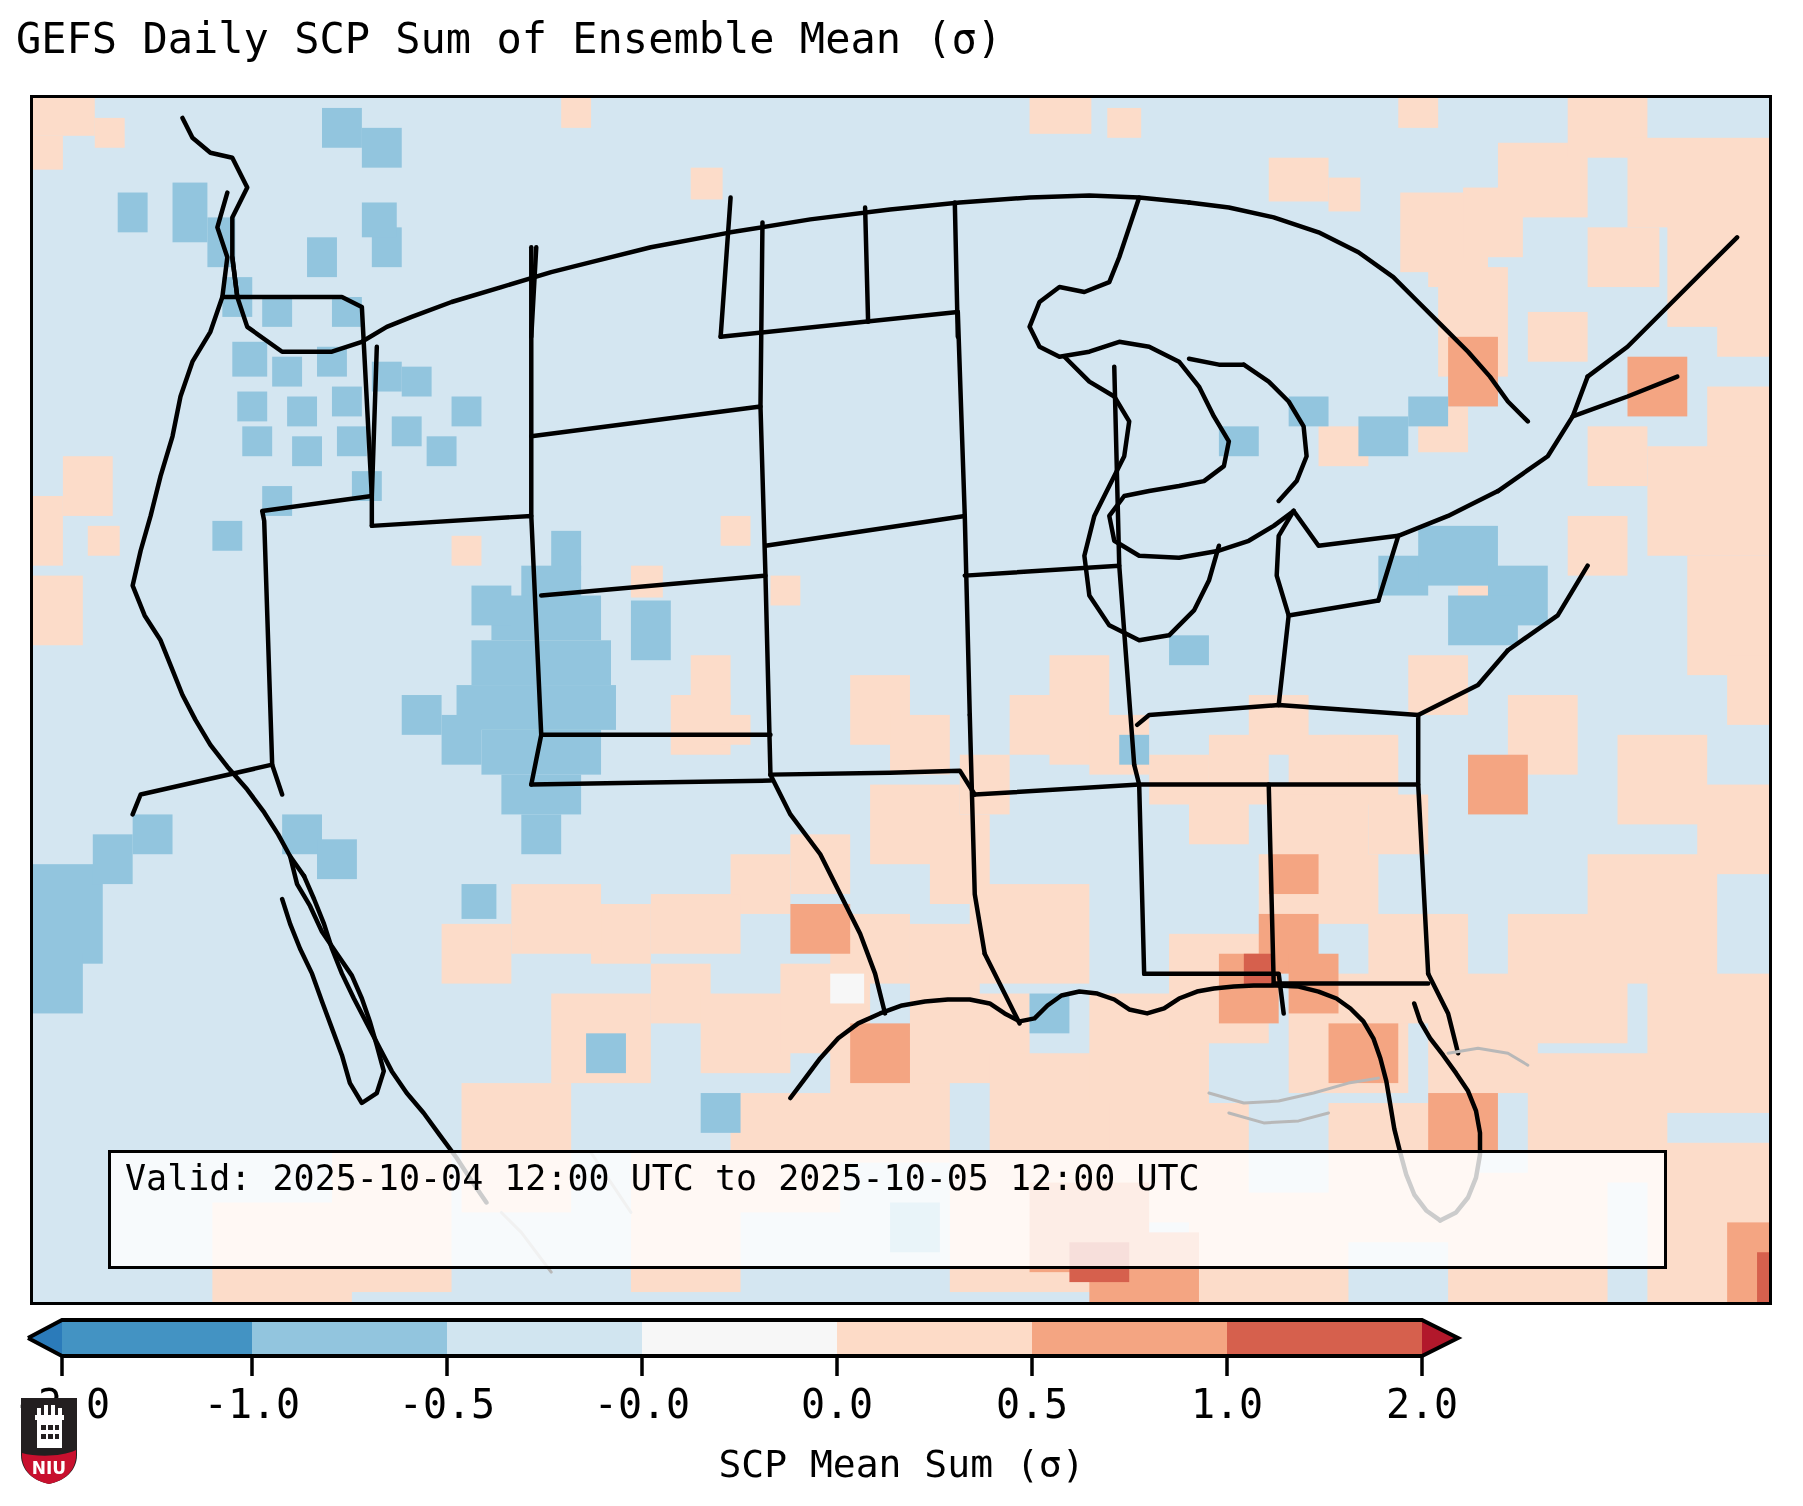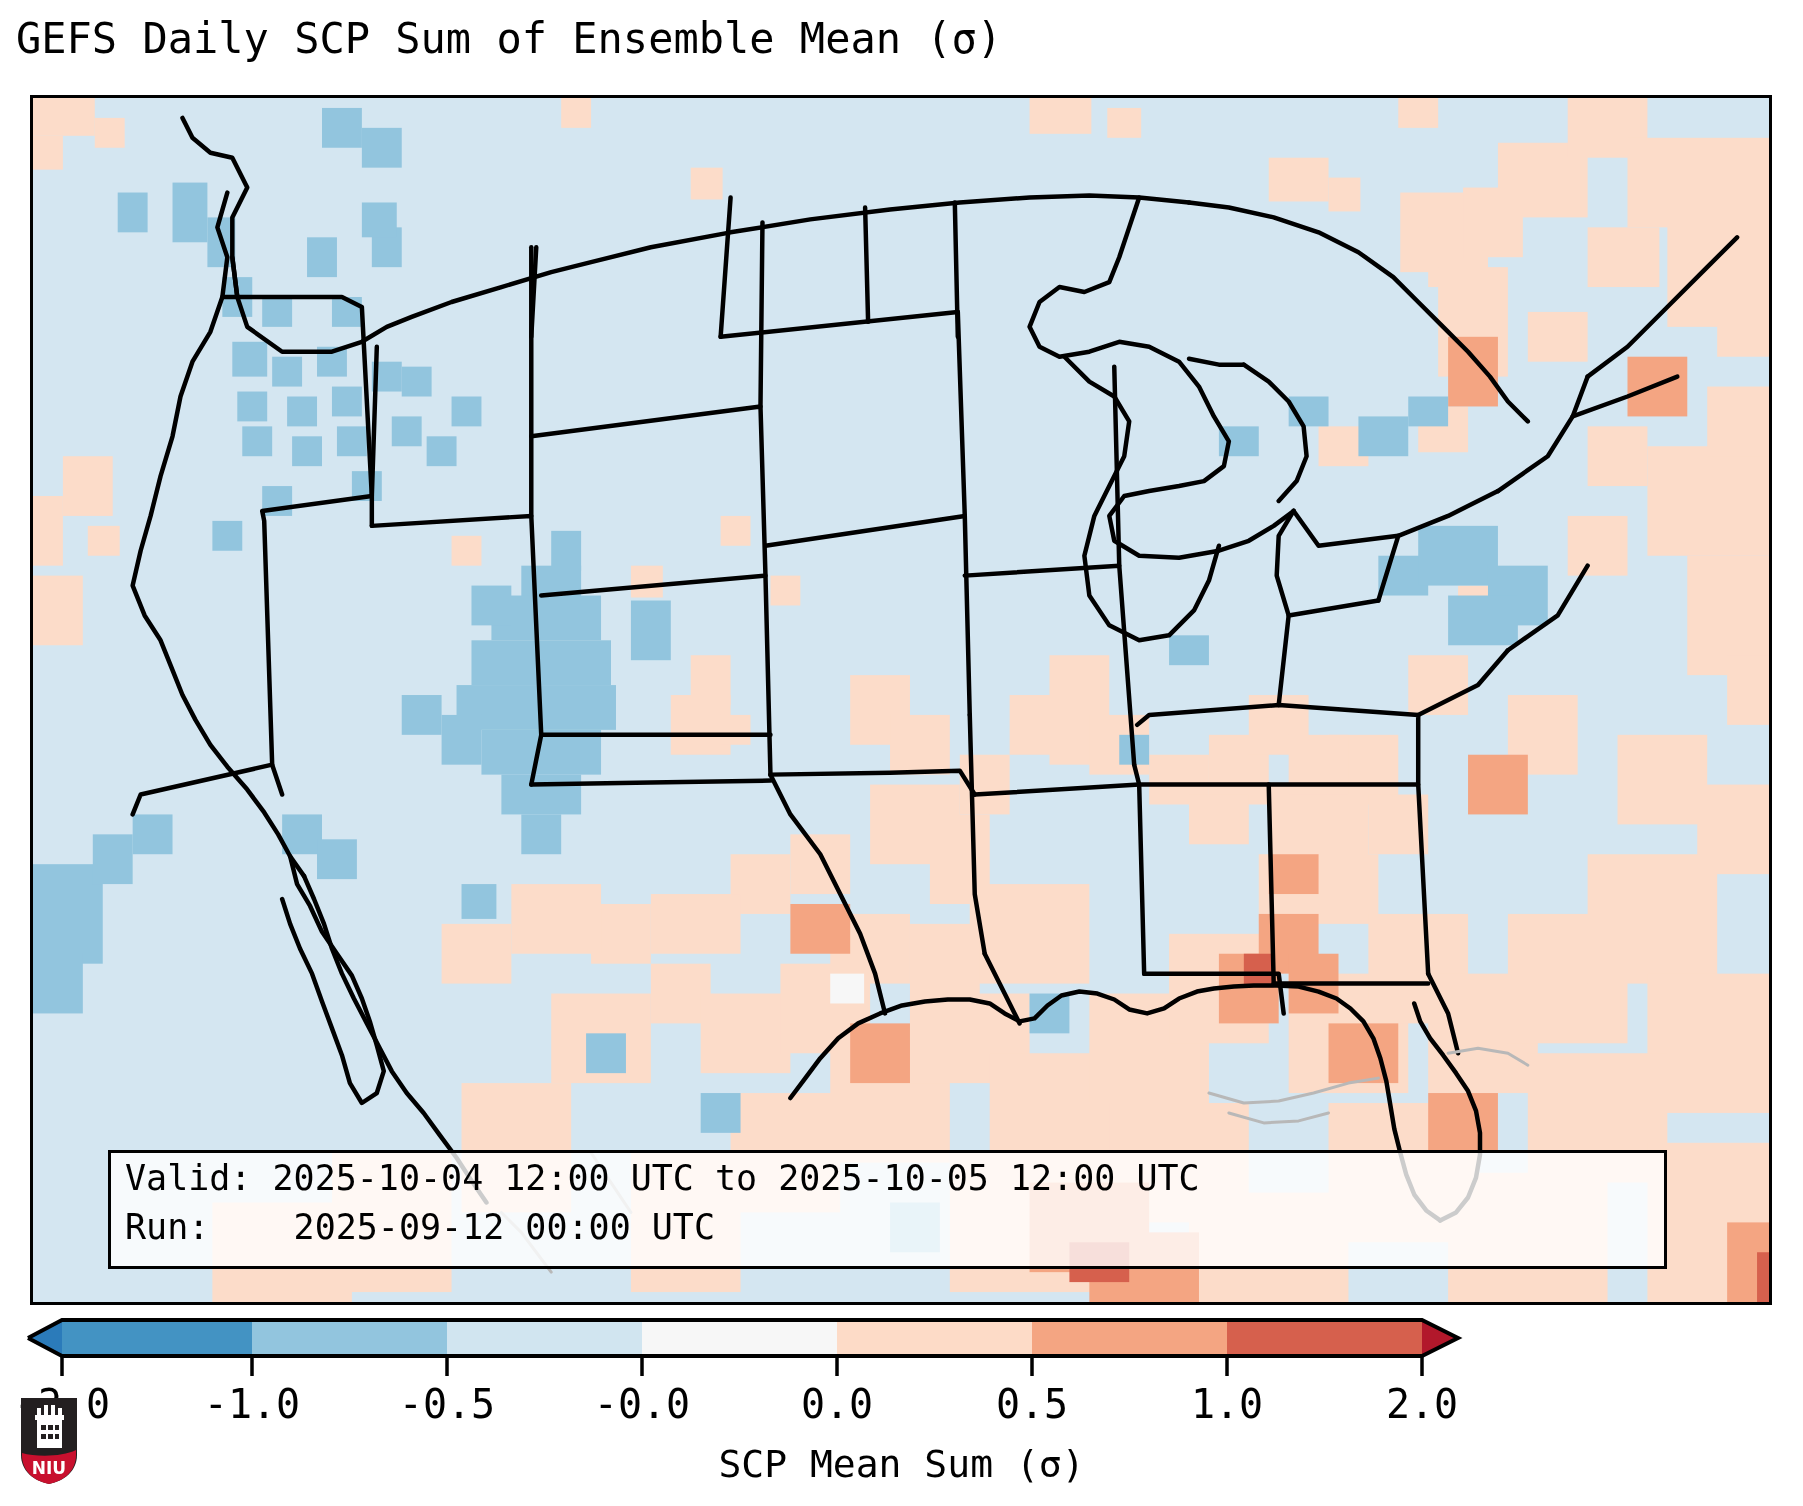--- a/index.html
+++ b/index.html
@@ -394,21 +394,20 @@
       <path d="M1420 960 L1450 955 L1480 960 L1500 972"></path>
       <path d="M560 1060 L580 1090 L600 1120"></path>
     </g>
 
     </g>
   </svg>
 </div>
 
 <div id="info-box">
   <div class="info-line">Valid: 2025-10-04 12:00 UTC to 2025-10-05 12:00 UTC</div>
-  <div class="info-line">Run:    2025-09-12 00:00 UTC</div>
 </div>
 
 <div id="colorbar-wrap">
   <svg id="colorbar-svg" width="1803" height="130" viewBox="0 0 1803 130">
 
     <g>
 
       <polygon points="62,10 62,46 28,28" fill="#2b7bba"></polygon>
       <rect x="62" y="10" width="190" height="36" fill="#4393c3"></rect>
       <rect x="252" y="10" width="195" height="36" fill="#92c5de"></rect>

